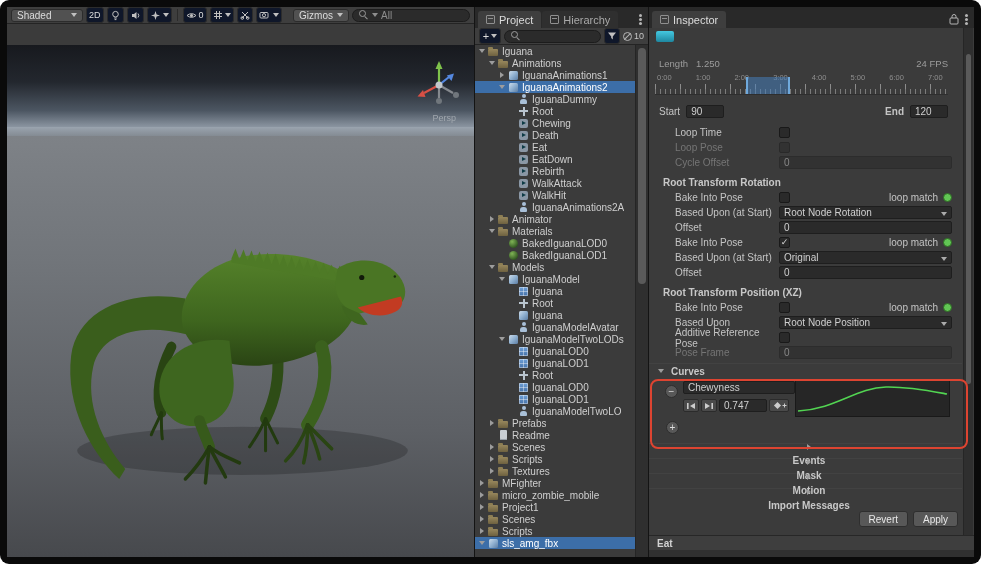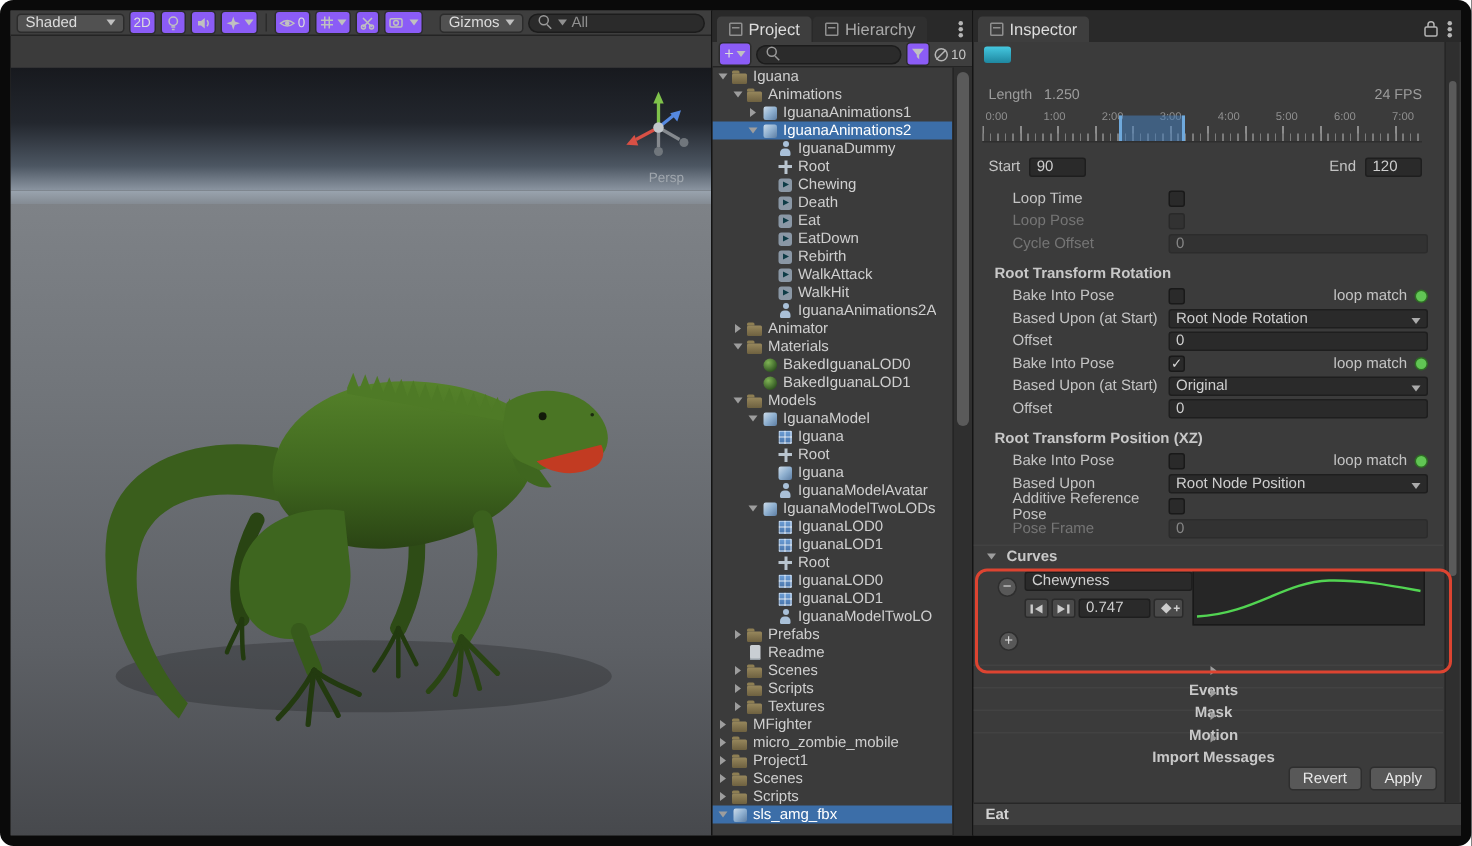--- a/index.html
+++ b/index.html
@@ -22,21 +22,21 @@
   .dots{width:3px;height:12px;position:relative;}
   .dots::before{content:"";position:absolute;left:0;top:1px;width:3px;height:3px;border-radius:50%;
        background:#b5b5b5;box-shadow:0 4px 0 #b5b5b5,0 8px 0 #b5b5b5;}
 
   
   .toolbar{height:17px;background:#3e3e3e;border-bottom:1px solid #242424;display:flex;align-items:center;
        padding:0 4px;gap:3px;font-size:10px;color:#c6c6c6;}
   .dd{height:13px;background:#515151;border:1px solid #2c2c2c;border-radius:3px;display:flex;align-items:center;
        gap:4px;padding:0 5px;font-size:10px;color:#dcdcdc;}
   .caret{width:0;height:0;border-left:3.5px solid transparent;border-right:3.5px solid transparent;border-top:4px solid #c0c0c0;}
-  .tbtn{height:16px;min-width:16px;background:#8b5cf6;border:1px solid #2c2c2c;border-radius:3px;
+  .tbtn{height:16px;min-width:16px;background:#0f172a;border:1px solid #2c2c2c;border-radius:3px;
        display:flex;align-items:center;justify-content:center;gap:2px;padding:0 2px;color:#dcdcdc;font-size:9px;}
   .vsep{width:1px;height:12px;background:#2b2b2b;margin:0 2px;}
   .searchpill{height:13px;background:#2b2b2b;border:1px solid #1c1c1c;border-radius:7px;display:flex;
        align-items:center;gap:3px;padding:0 6px;color:#8f8f8f;font-size:10px;}
   .mag{width:10px;height:10px;position:relative;flex:none;}
   .mag::before{content:"";position:absolute;left:0;top:0;width:5px;height:5px;border:1.3px solid #9a9a9a;border-radius:50%;}
   .mag::after{content:"";position:absolute;left:6px;top:6px;width:4px;height:1.4px;background:#9a9a9a;
        transform:rotate(45deg);transform-origin:0 0;}
   .spacer{flex:1;}
 
@@ -86,21 +86,21 @@
   .ticks-minor{position:absolute;left:0;right:0;bottom:0;height:5px;
        background:repeating-linear-gradient(90deg,#7b7b7b 0 1px,transparent 1px 5px);}
   .ticks-major{position:absolute;left:0;right:0;bottom:0;height:10px;
        background:repeating-linear-gradient(90deg,#8c8c8c 0 1px,transparent 1px 25px);}
   .rlabel{position:absolute;top:0;font-size:7.5px;color:#8f8f8f;white-space:nowrap;}
   .range-band{position:absolute;left:31%;width:15%;top:4px;bottom:0;background:rgba(70,125,185,.55);
        border-left:2px solid #6fa9dc;border-right:2px solid #6fa9dc;}
   .serow{display:flex;align-items:center;margin:9px 14px 0 10px;height:15px;}
   .selbl{flex:none;margin-right:6px;}
   .sefield{flex:none;width:38px;}
-  .serow .selbl.end{margin-left:auto;}
+  .serow .selbl.end{margin-left:auto;font-weight:bold;}
   #inspector-rows{margin-top:6px;}
   .irow{height:15px;display:flex;align-items:center;padding:0 10px 0 26px;}
   .irow .lbl{width:104px;flex:none;}
   .iheader{height:15px;line-height:15px;padding-left:14px;font-weight:bold;margin-top:5px;color:#c8c8c8;}
   .ifield{height:13px;background:#2a2a2a;border:1px solid #1e1e1e;border-radius:2px;color:#cfcfcf;
        padding:0 4px;display:flex;align-items:center;overflow:hidden;}
   .irow .ifield{flex:1;}
   .idrop{position:relative;padding-right:14px;}
   .darr{position:absolute;right:4px;top:4.5px;border-left:3.5px solid transparent;border-right:3.5px solid transparent;border-top:4px solid #ababab;}
   .icheck{width:11px;height:11px;flex:none;background:#2a2a2a;border:1px solid #191919;border-radius:2px;

